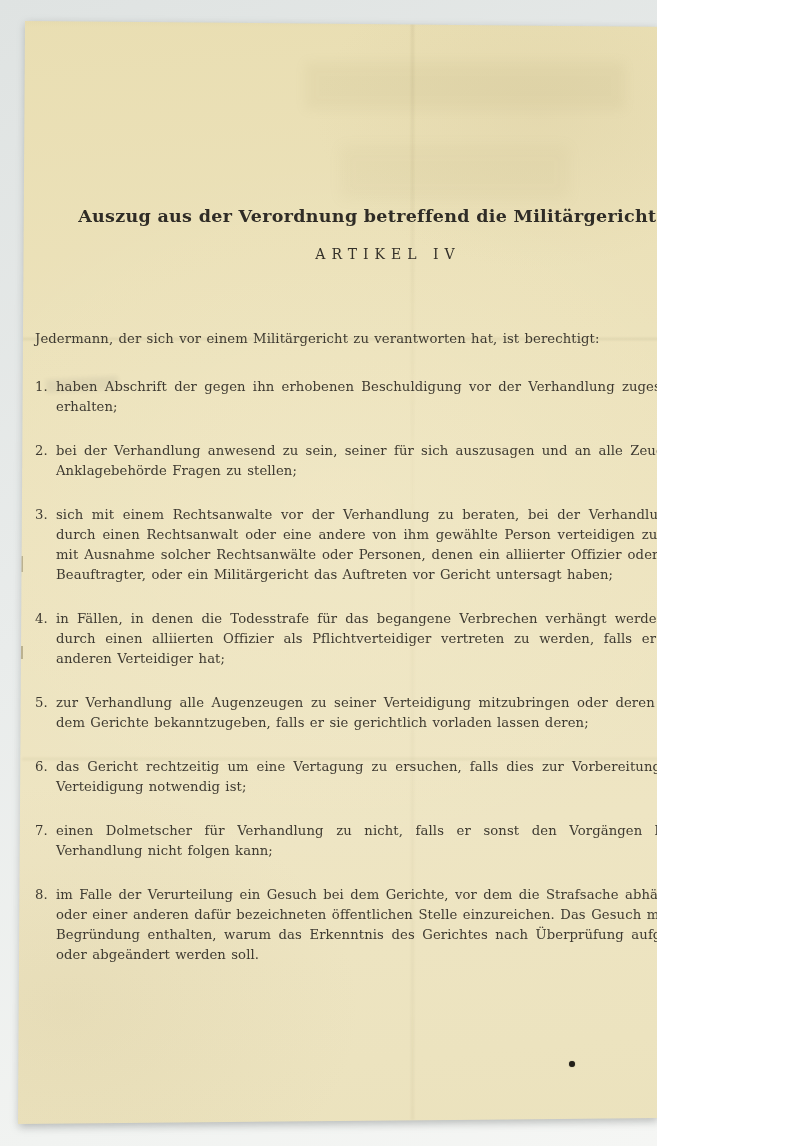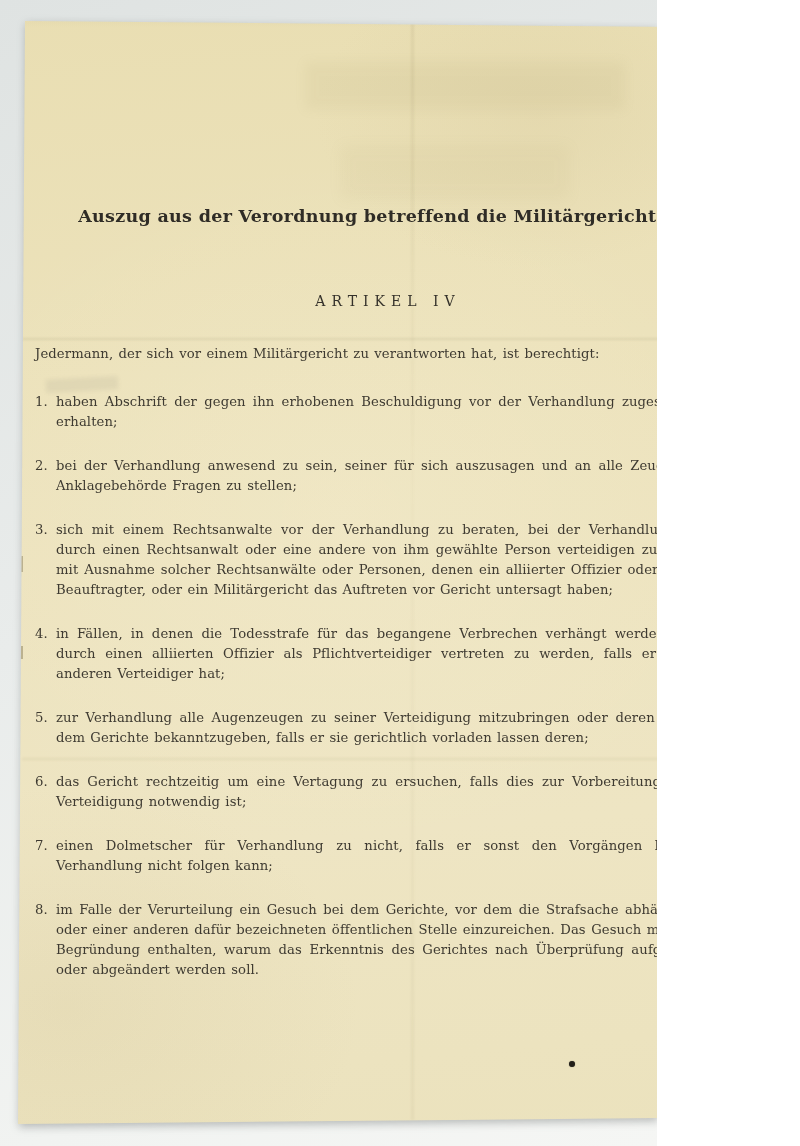--- a/index.html
+++ b/index.html
@@ -51,25 +51,25 @@
 
   .content {
     position:absolute; left:35px; top:205px; width:676px;
     color:#3e3a31;
   }
   .doc-title {
     margin:0; font-size:17.5px; font-weight:bold; letter-spacing:0.3px;
     text-align:center; color:#2f2c26; line-height:23px;
   }
   .article-heading {
-    margin:64px 0 0 30px; font-size:14px; font-weight:normal;
+    margin:17px 0 0 30px; font-size:14px; font-weight:normal;
     letter-spacing:6px; text-align:center; color:#34312a; line-height:18px;
   }
   .intro {
-    margin:34px 0 0 0; font-size:13.2px; line-height:20px;
+    margin:66px 0 0 0; font-size:13.2px; line-height:20px;
     letter-spacing:0.1px; word-spacing:1px;
   }
   ol.rights-list { list-style:none; margin:28px 0 0 0; padding:0; }
   ol.rights-list li {
     position:relative; padding-left:21px; margin-bottom:24px;
     font-size:13.2px; line-height:20px; letter-spacing:0.1px; word-spacing:1px;
   }
   ol.rights-list li:last-child { margin-bottom:0; }
   ol.rights-list .num { position:absolute; left:0; top:0; }
   ol.rights-list .txt { display:block; text-align:justify; }

